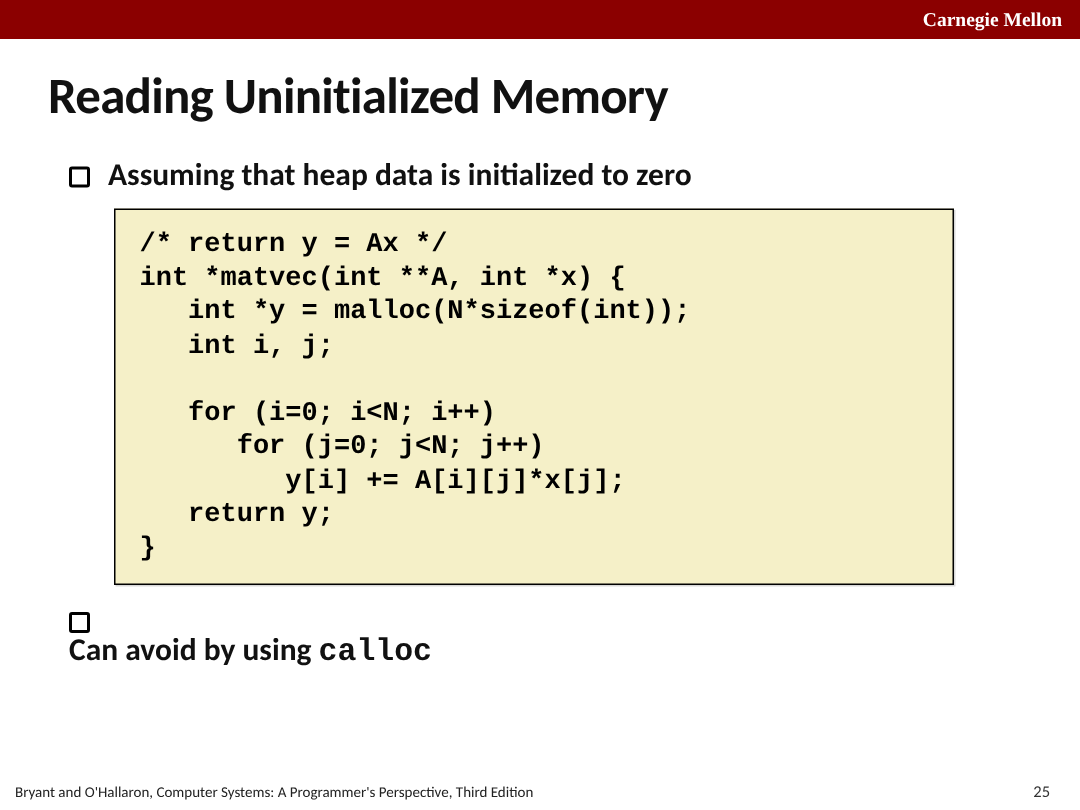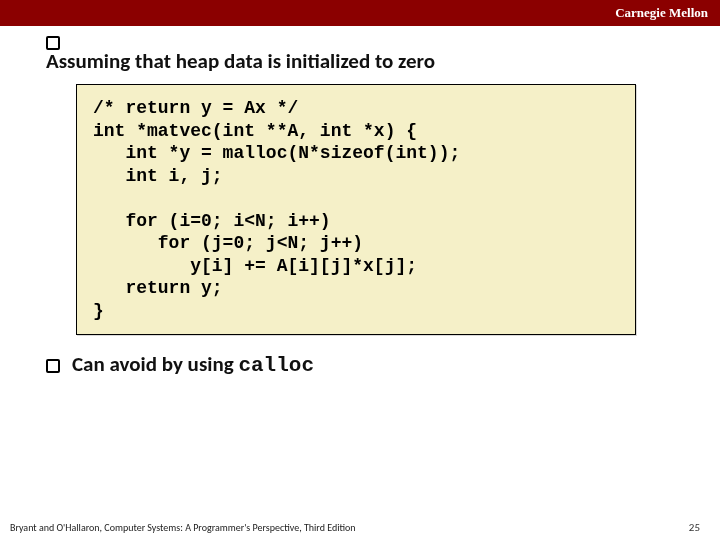--- a/index.html
+++ b/index.html
@@ -2,39 +2,40 @@
 <html><head>
 <meta charset="utf-8">
 <style>
   * { box-sizing: border-box; margin: 0; padding: 0; }
   html, body { width: 720px; height: 540px; background: #fff; font-family: Calibri, Arial, sans-serif; }
   .slide { width: 720px; height: 540px; position: relative; display: flex; flex-direction: column; }
   .topbar { background: #8b0000; height: 26px; display: flex; align-items: center; justify-content: flex-end; padding-right: 12px; }
   .brand { color: #fff; font-family: Georgia, 'Times New Roman', serif; font-weight: bold; font-size: 13px; }
   .title { font-size: 34px; font-weight: bold; color: #111; padding: 18px 28px 10px 32px; letter-spacing: -0.5px; }
   .body { flex: 1; padding: 0 32px 0 32px; }
-  .bullet { display: flex; align-items: baseline; margin: 8px 0 10px 14px; flex-direction: column; }
+  .bullet { display: flex; align-items: baseline; margin: 8px 0 10px 14px; }
   .bullet-marker { width: 14px; height: 14px; flex: 0 0 14px; border: 2.5px solid #000; border-radius: 2px; margin-right: 12px; position: relative; top: 2px; }
   .bullet-text { font-size: 21px; font-weight: bold; color: #111; }
   .codebox { margin: 8px 0 16px 44px; background: #f5f0c8; border: 1px solid #000; padding: 12px 32px 12px 16px; width: 560px; box-shadow: 1px 1px 0 rgba(0,0,0,0.15); }
   .codebox pre { font-family: 'Courier New', monospace; font-size: 18px; font-weight: bold; line-height: 1.25; white-space: pre; color: #000; }
-  .bullet2 { display: flex; align-items: baseline; margin: 4px 0 0 14px; }
+  .bullet2 { display: flex; align-items: baseline; margin: 4px 0 0 14px; flex-direction: column; }
   .inline-code { font-family: 'Courier New', monospace; }
   .footer { position: absolute; bottom: 6px; left: 10px; right: 20px; display: flex; justify-content: space-between; font-size: 10px; color: #222; }
   .footer .pagenum { font-size: 11px; color: #333; }
 </style>
 </head>
 <body>
 
 <div class="slide">
 
   <div class="topbar">
     <span class="brand">Carnegie Mellon</span>
   </div>
 
+  <div class="title">Reading Uninitialized Memory</div>
 
   <div class="body">
 
     <div class="bullet">
       <span class="bullet-marker"></span>
       <span class="bullet-text">Assuming that heap data is initialized to zero</span>
     </div>
 
     <div class="codebox">
       <pre>/* return y = Ax */

